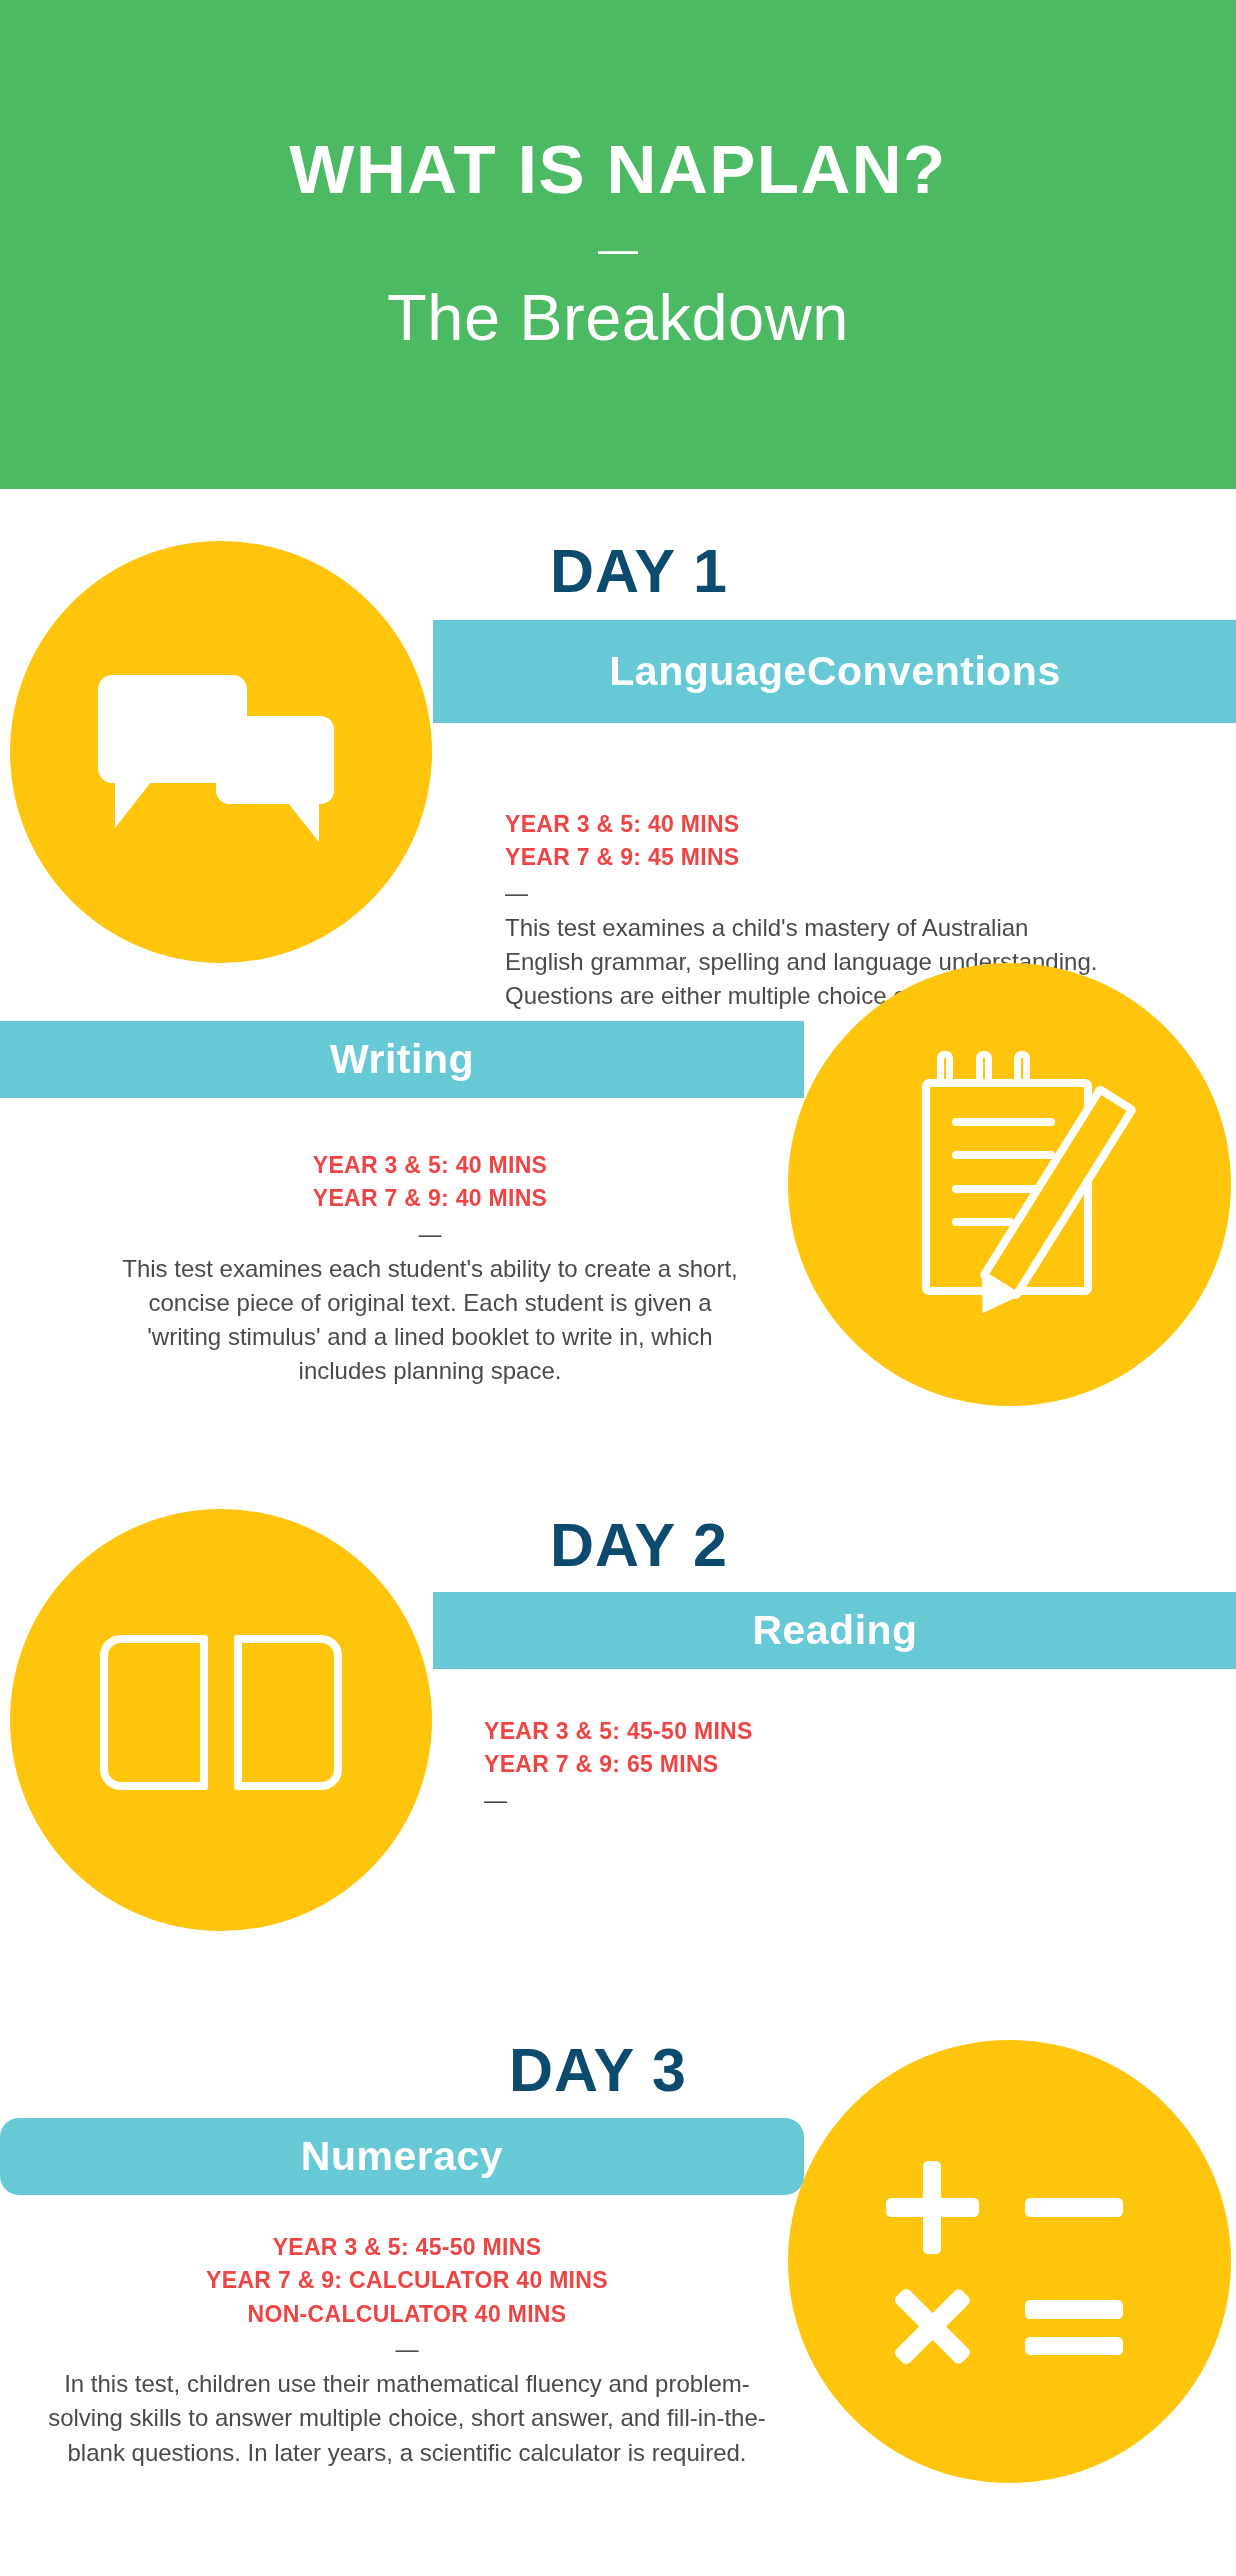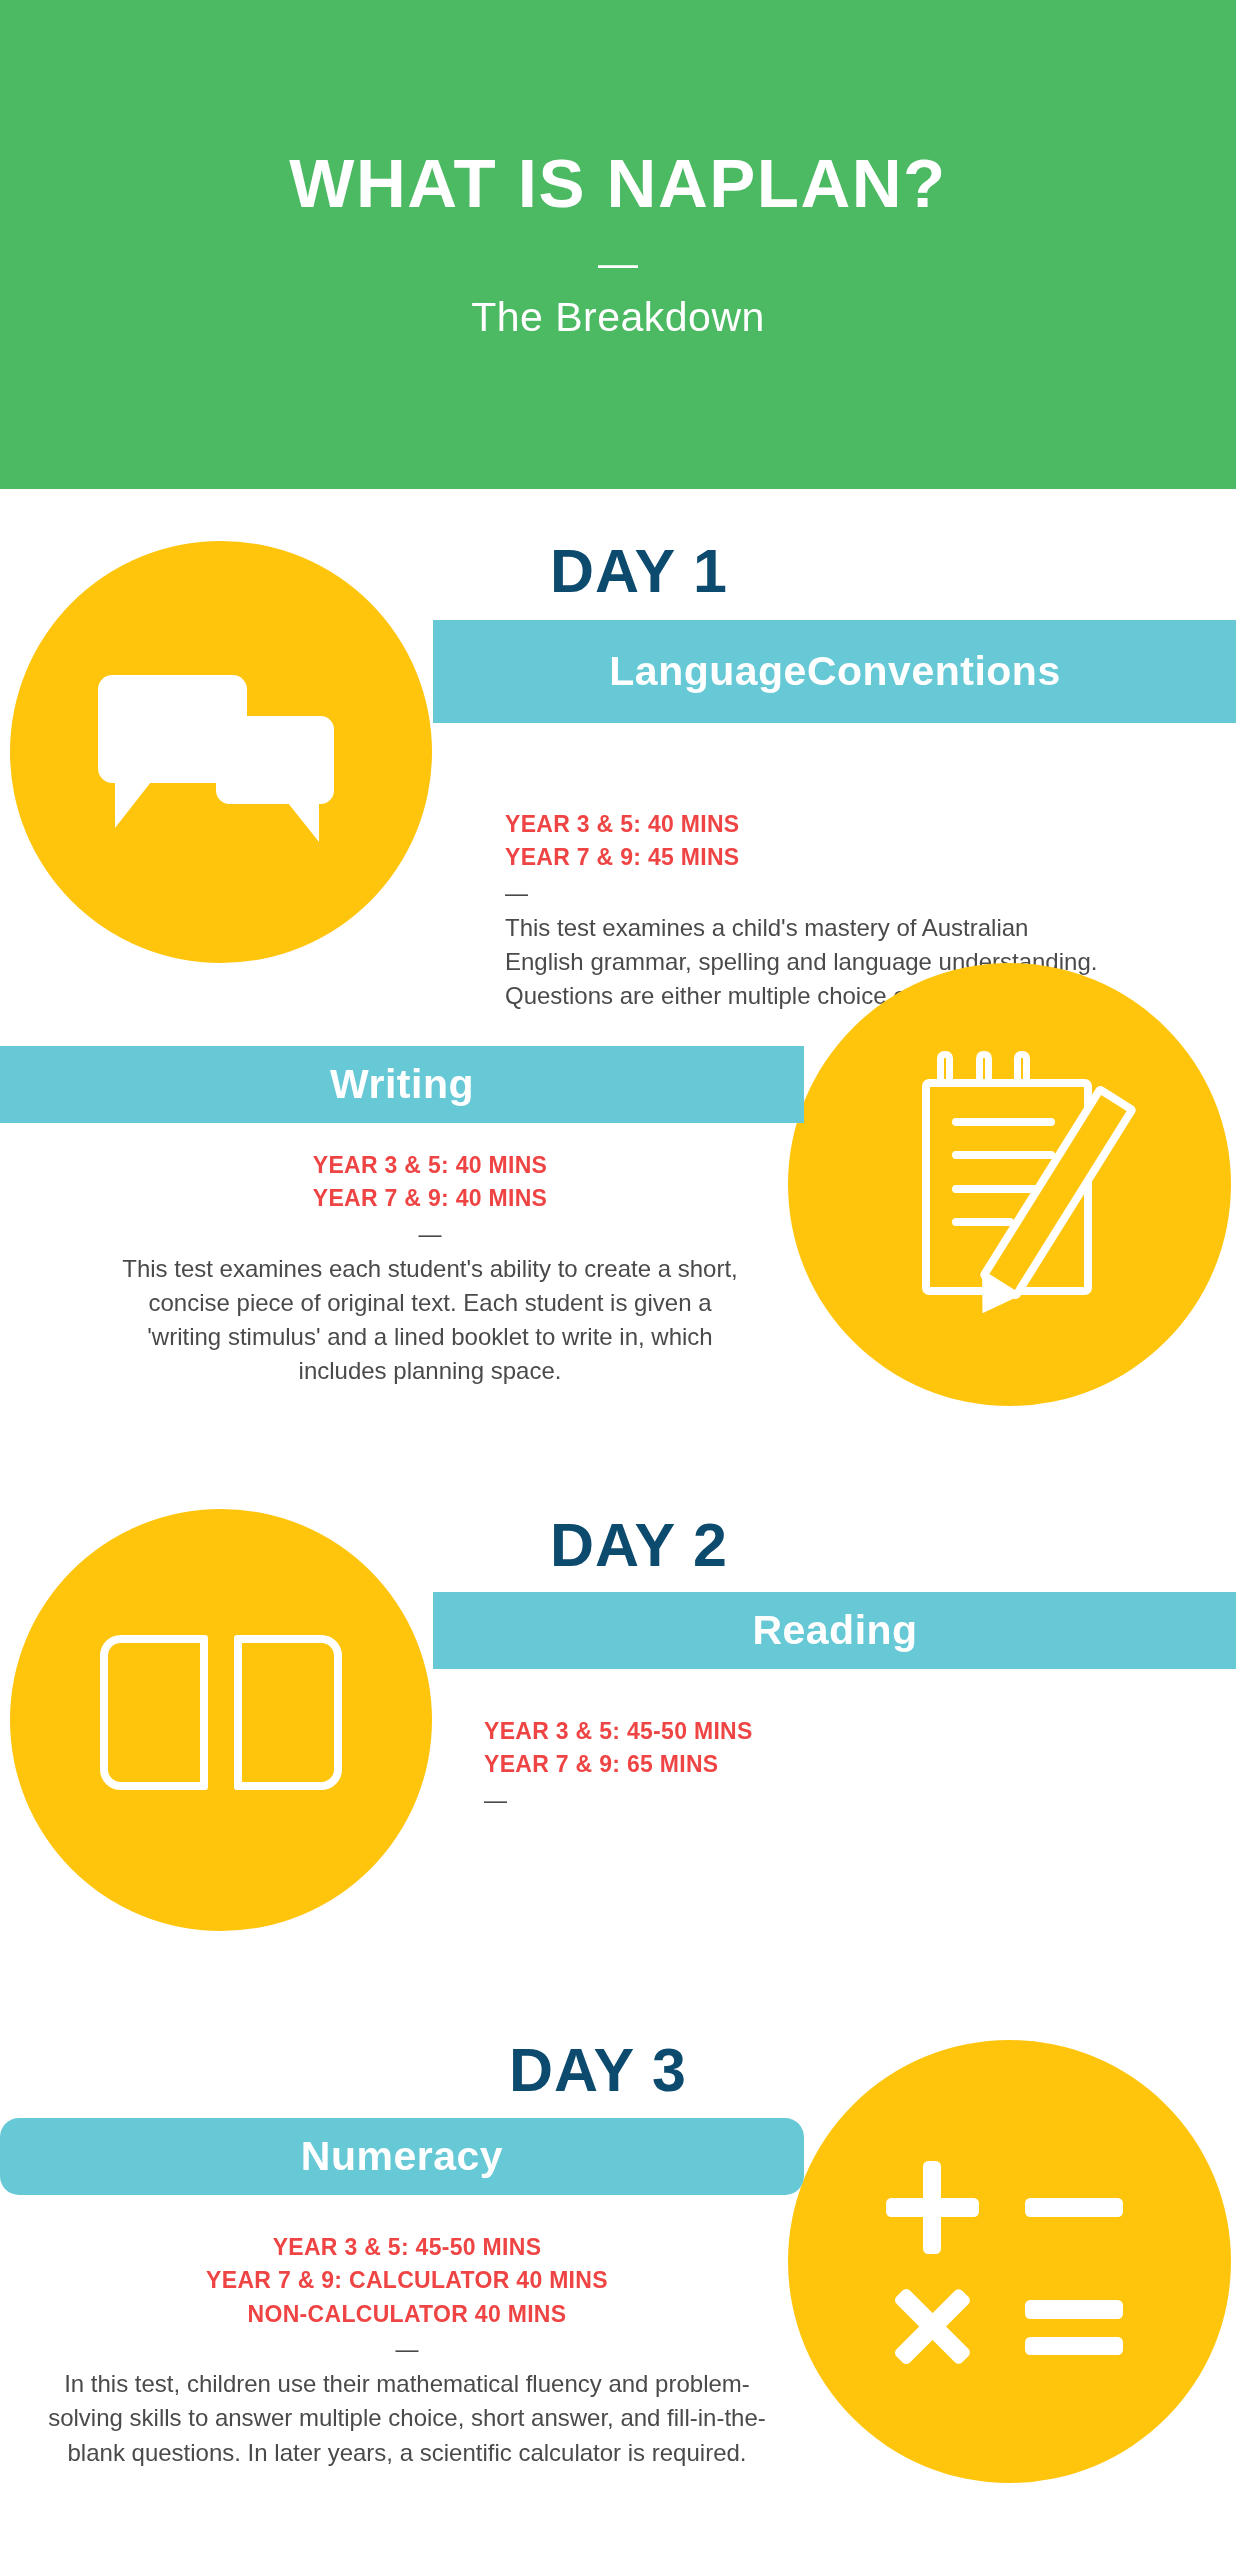--- a/index.html
+++ b/index.html
@@ -34,21 +34,21 @@
     line-height: 1.05;
   }
   .header-divider {
     font-size: 40px;
     line-height: 1;
     margin: 23px 0 11.3px 0;
     font-weight: 400;
     color: #ffffff;
   }
   .header-subtitle {
-    font-size: 41px;
+    font-size: 65px;
     font-weight: 400;
     letter-spacing: 0.5px;
   }
 
   
   .content { position: relative; width: 1236px; }
 
   .day-label {
     font-size: 61px;
     font-weight: bold;
@@ -149,21 +149,21 @@
     right: 15.5px; bottom: -38px;
     width:0;height:0;
     border-right: 31px solid #ffffff;
     border-bottom: 39px solid transparent;
   }
 
   
   #sec2 { position: relative; height: 479px; }
   #sec2 .band {
     position: absolute;
-    top: 26px; left: 0; width: 804px;
+    top: 1px; left: 0; width: 804px;
     justify-content: center;
     text-align: center;
   }
   #sec2-circle { top: -57px; left: 788px; width: 443px; height: 443px; }
   #sec2-text { position: absolute; top: 129px; left: 113px; width: 634px; text-align: center; }
   #sec2-text .times, #sec2-text .desc { text-align: center; }
 
   
   .pad {
     position: absolute;

